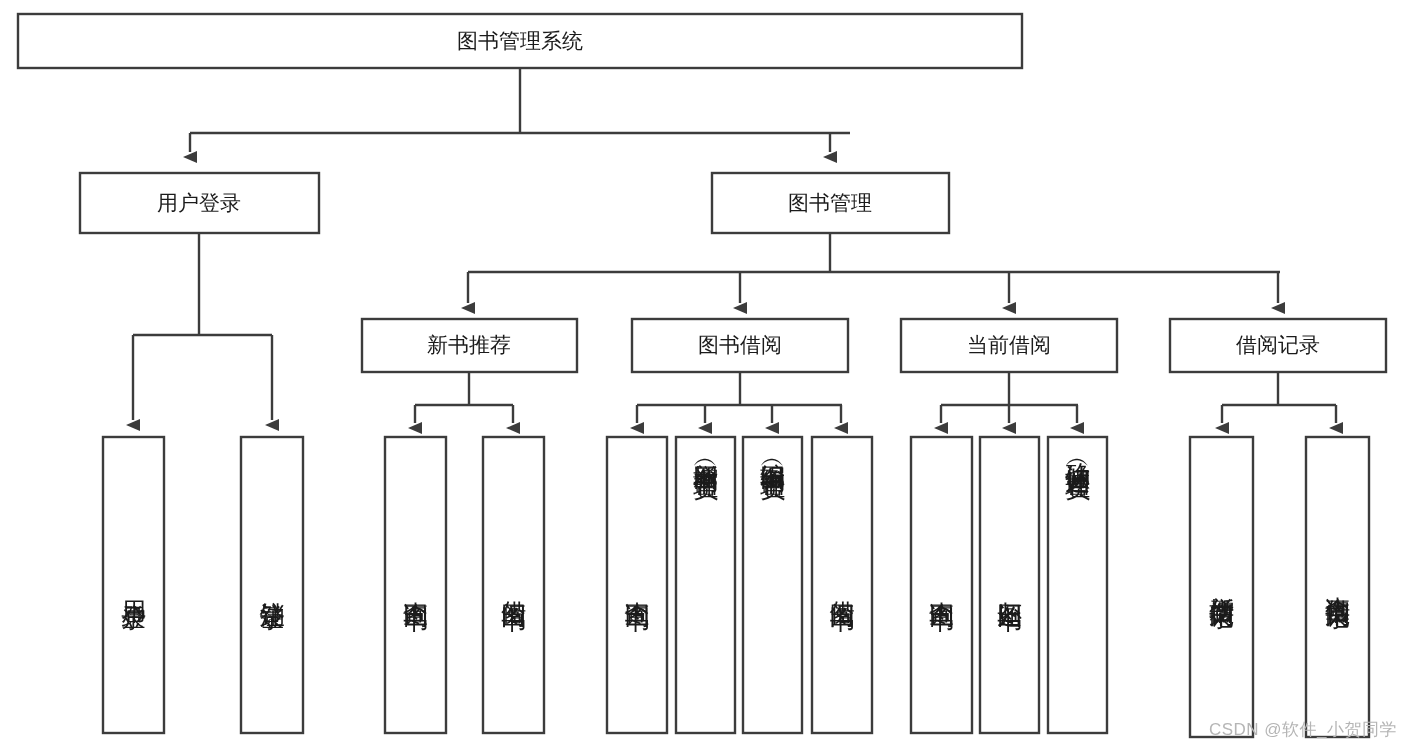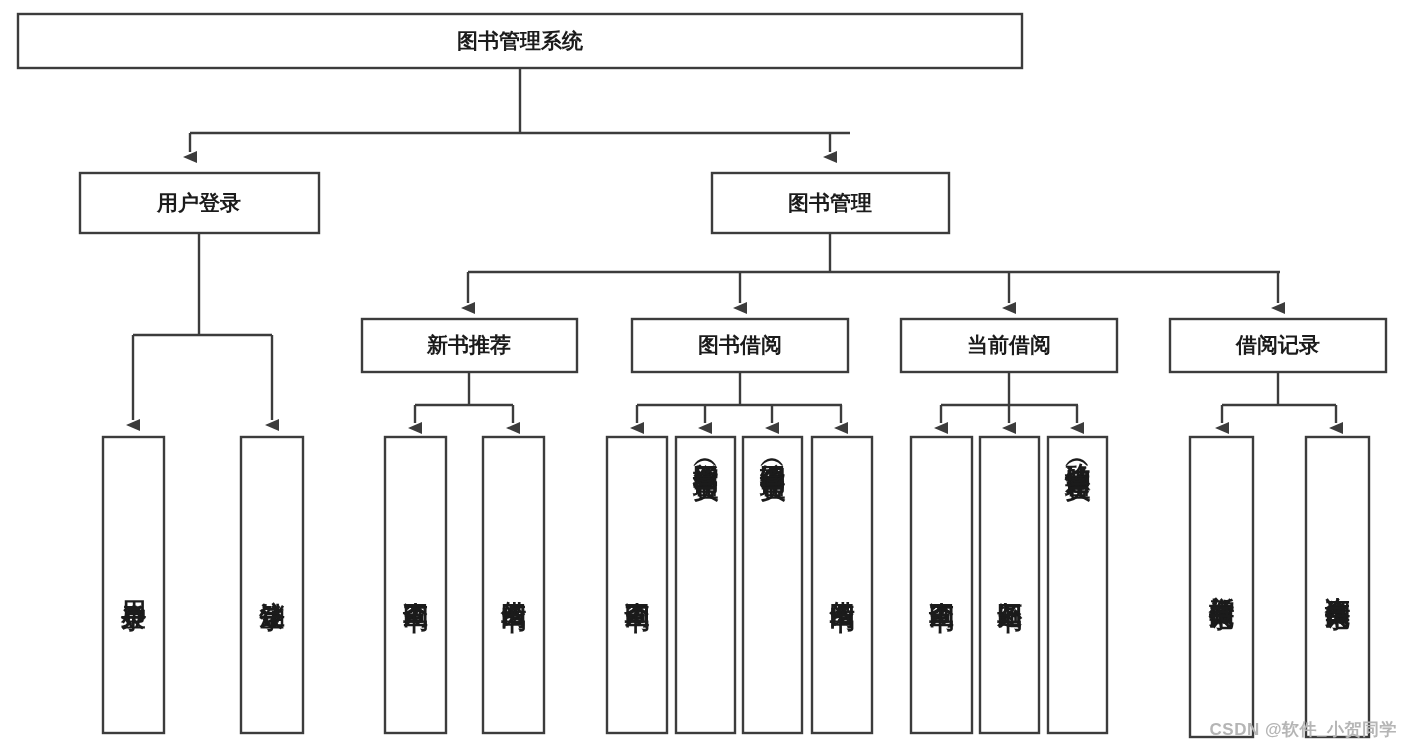--- a/index.html
+++ b/index.html
@@ -11,21 +11,20 @@
     width: 1405px;
     height: 747px;
     font-family: "Liberation Sans", "DejaVu Sans", sans-serif;
     overflow: hidden;
   }
   #diagram-root {
     position: relative;
     width: 1405px;
     height: 747px;
     background: #ffffff;
-    font-weight: bold;
   }
   svg#diagram-svg {
     position: absolute;
     left: 0;
     top: 0;
     width: 1405px;
     height: 747px;
   }
   .node-box {
     fill: #ffffff;

